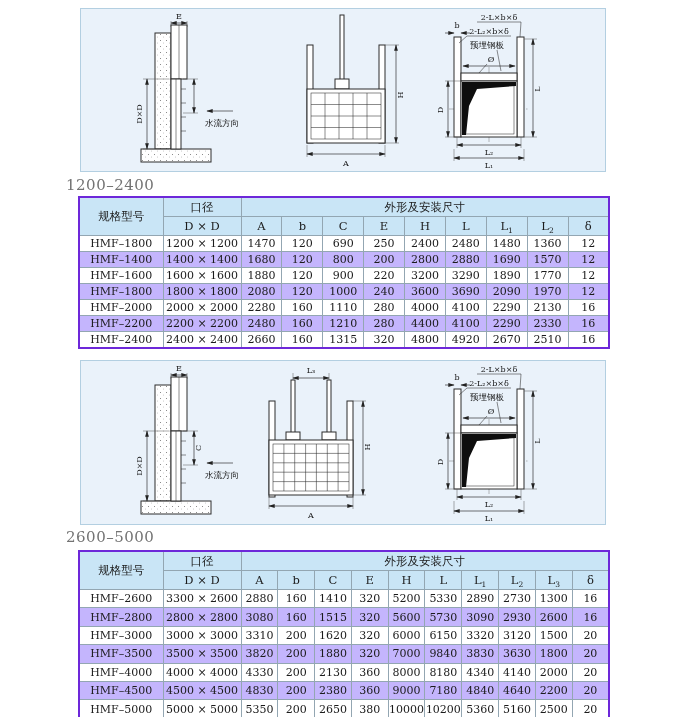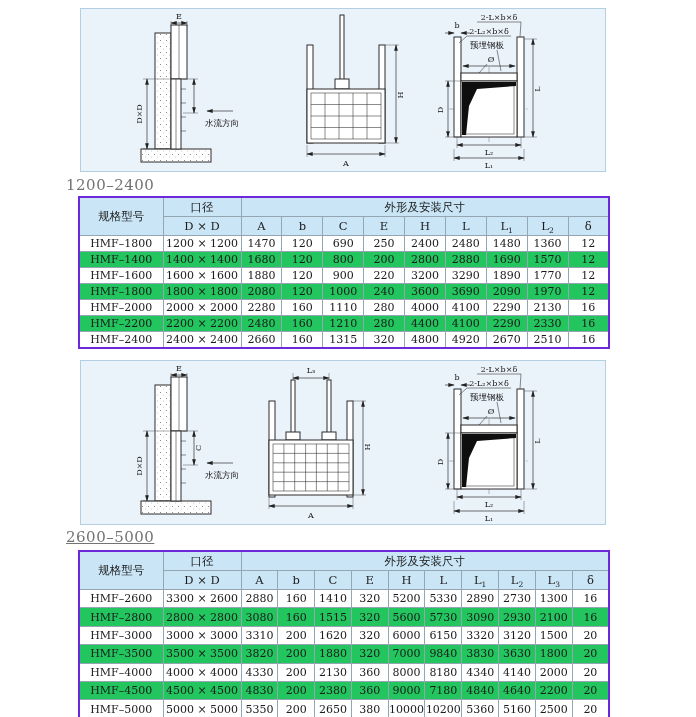--- a/index.html
+++ b/index.html
@@ -11,33 +11,33 @@
     position:absolute;left:80px;width:524px;background:#eaf2fa;
     border:1px solid #b3cfe1;overflow:hidden;
   }
   #panel1{top:8px;height:162px;}
   #panel2{top:360px;height:163px;}
   .section-heading{
     position:absolute;left:66px;margin:0;font-weight:normal;
     font-size:15px;letter-spacing:.5px;color:#737373;
   }
   #heading1{top:176px;}
-  #heading2{top:528px;text-decoration:underline;}
+  #heading2{top:528px;}
   .spec-table{
     position:absolute;left:78px;width:530px;border-collapse:collapse;
     table-layout:fixed;text-align:center;font-size:11px;background:#fff;
     border:2px solid #6d28d9;
   }
   #table1{top:196px;}
   #table2{top:550px;}
   .spec-table th,.spec-table td{border:1px solid #93a6b2;padding:0;font-weight:normal;}
   .spec-table thead th{background:#c9e5f6;height:18px;font-size:11.5px;}
   #table1 tbody td{height:15px;}
   #table2 tbody td{height:17.4px;}
-  .spec-table tbody tr.alt{background:#22c55e;}
+  .spec-table tbody tr.alt{background:#c4b5fd;}
   .spec-table sub{font-size:7.5px;line-height:0;}
   
   svg{display:block;}
   svg text{font-family:"DejaVu Serif","Liberation Serif",serif;font-size:8px;fill:#141414;}
   svg text.cjk{font-size:8.5px;}
   .ol{fill:#ffffff;stroke:#2c2c2c;stroke-width:1;}
   .thin{fill:none;stroke:#2c2c2c;stroke-width:.55;}
   .dim{stroke:#333;stroke-width:.7;fill:none;}
   .ext{stroke:#555;stroke-width:.5;fill:none;}
   .cl{stroke:#777;stroke-width:.5;fill:none;stroke-dasharray:6 2 1.5 2;}
@@ -453,21 +453,21 @@
         <td>HMF–2800</td>
         <td>2800 × 2800</td>
         <td>3080</td>
         <td>160</td>
         <td>1515</td>
         <td>320</td>
         <td>5600</td>
         <td>5730</td>
         <td>3090</td>
         <td>2930</td>
-        <td>2100</td>
+        <td>2600</td>
         <td>16</td>
       </tr>
       <tr>
         <td>HMF–3000</td>
         <td>3000 × 3000</td>
         <td>3310</td>
         <td>200</td>
         <td>1620</td>
         <td>320</td>
         <td>6000</td>

